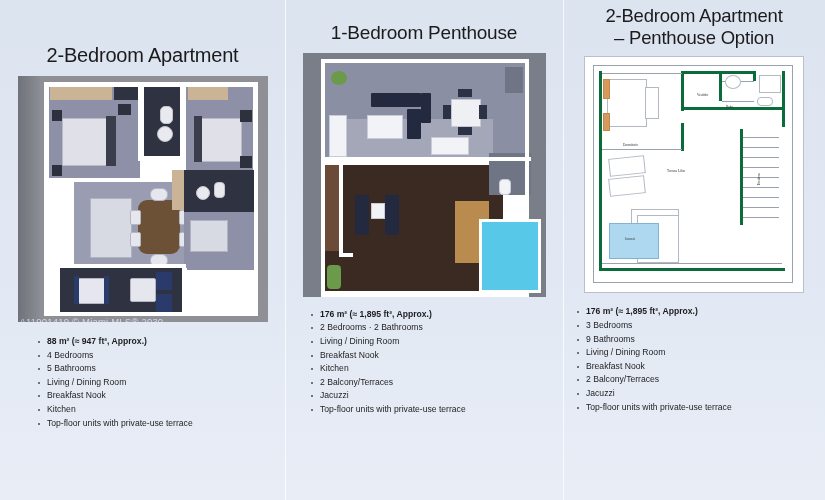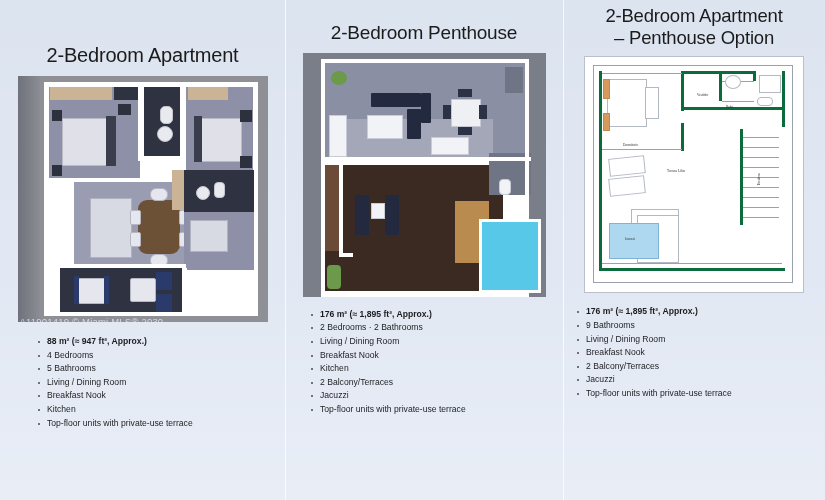--- a/index.html
+++ b/index.html
@@ -217,21 +217,21 @@
       <li> 5 Bathrooms</li>
       <li> Living / Dining Room</li>
       <li>Breakfast Nook</li>
       <li>Kitchen</li>
       <li>Top-floor units with private-use terrace</li>
     </ul>
   </div>
 
   <div class="panel panel-b">
     <div class="title title-b">
-      <span class="ln">2-Bedroom Penthouse</span>
+      <span class="ln">1-Bedroom Penthouse</span>
     </div>
 
     <div class="shot shot-b">
       <div class="b-bg"></div>
       <div class="b-unit"></div>
 
       <div class="b-terr"></div>
       <div class="b-pav" style="left:40px;top:66px;width:150px;height:42px;opacity:.55;"></div>
       <div class="b-plant" style="left:28px;top:18px;width:16px;height:14px;"></div>
       <div class="b-sofa" style="left:68px;top:40px;width:50px;height:14px;"></div>
@@ -338,20 +338,21 @@
       <div class="c-lbl" style="left:112px;top:36px;">Vestidor</div>
       <div class="c-lbl" style="left:141px;top:48px;">Baño</div>
       <div class="c-lbl" style="left:38px;top:86px;">Dormitorio</div>
       <div class="c-lbl" style="left:82px;top:112px;">Terraza Libre</div>
       <div class="c-lbl-v" style="left:172px;top:128px;">Escalera</div>
       <div class="c-lbl" style="left:40px;top:180px;">Jacuzzi</div>
     </div>
 
     <ul class="specs specs-c">
       <li class="lead">176 m² (≈ 1,895 ft², Approx.)</li>
+      <li>3 Bedrooms</li>
       <li>9 Bathrooms</li>
       <li>Living / Dining Room</li>
       <li>Breakfast Nook</li>
       <li>2 Balcony/Terraces</li>
       <li>Jacuzzi</li>
       <li>Top-floor units with private-use terrace</li>
     </ul>
   </div>
 
 </div>

